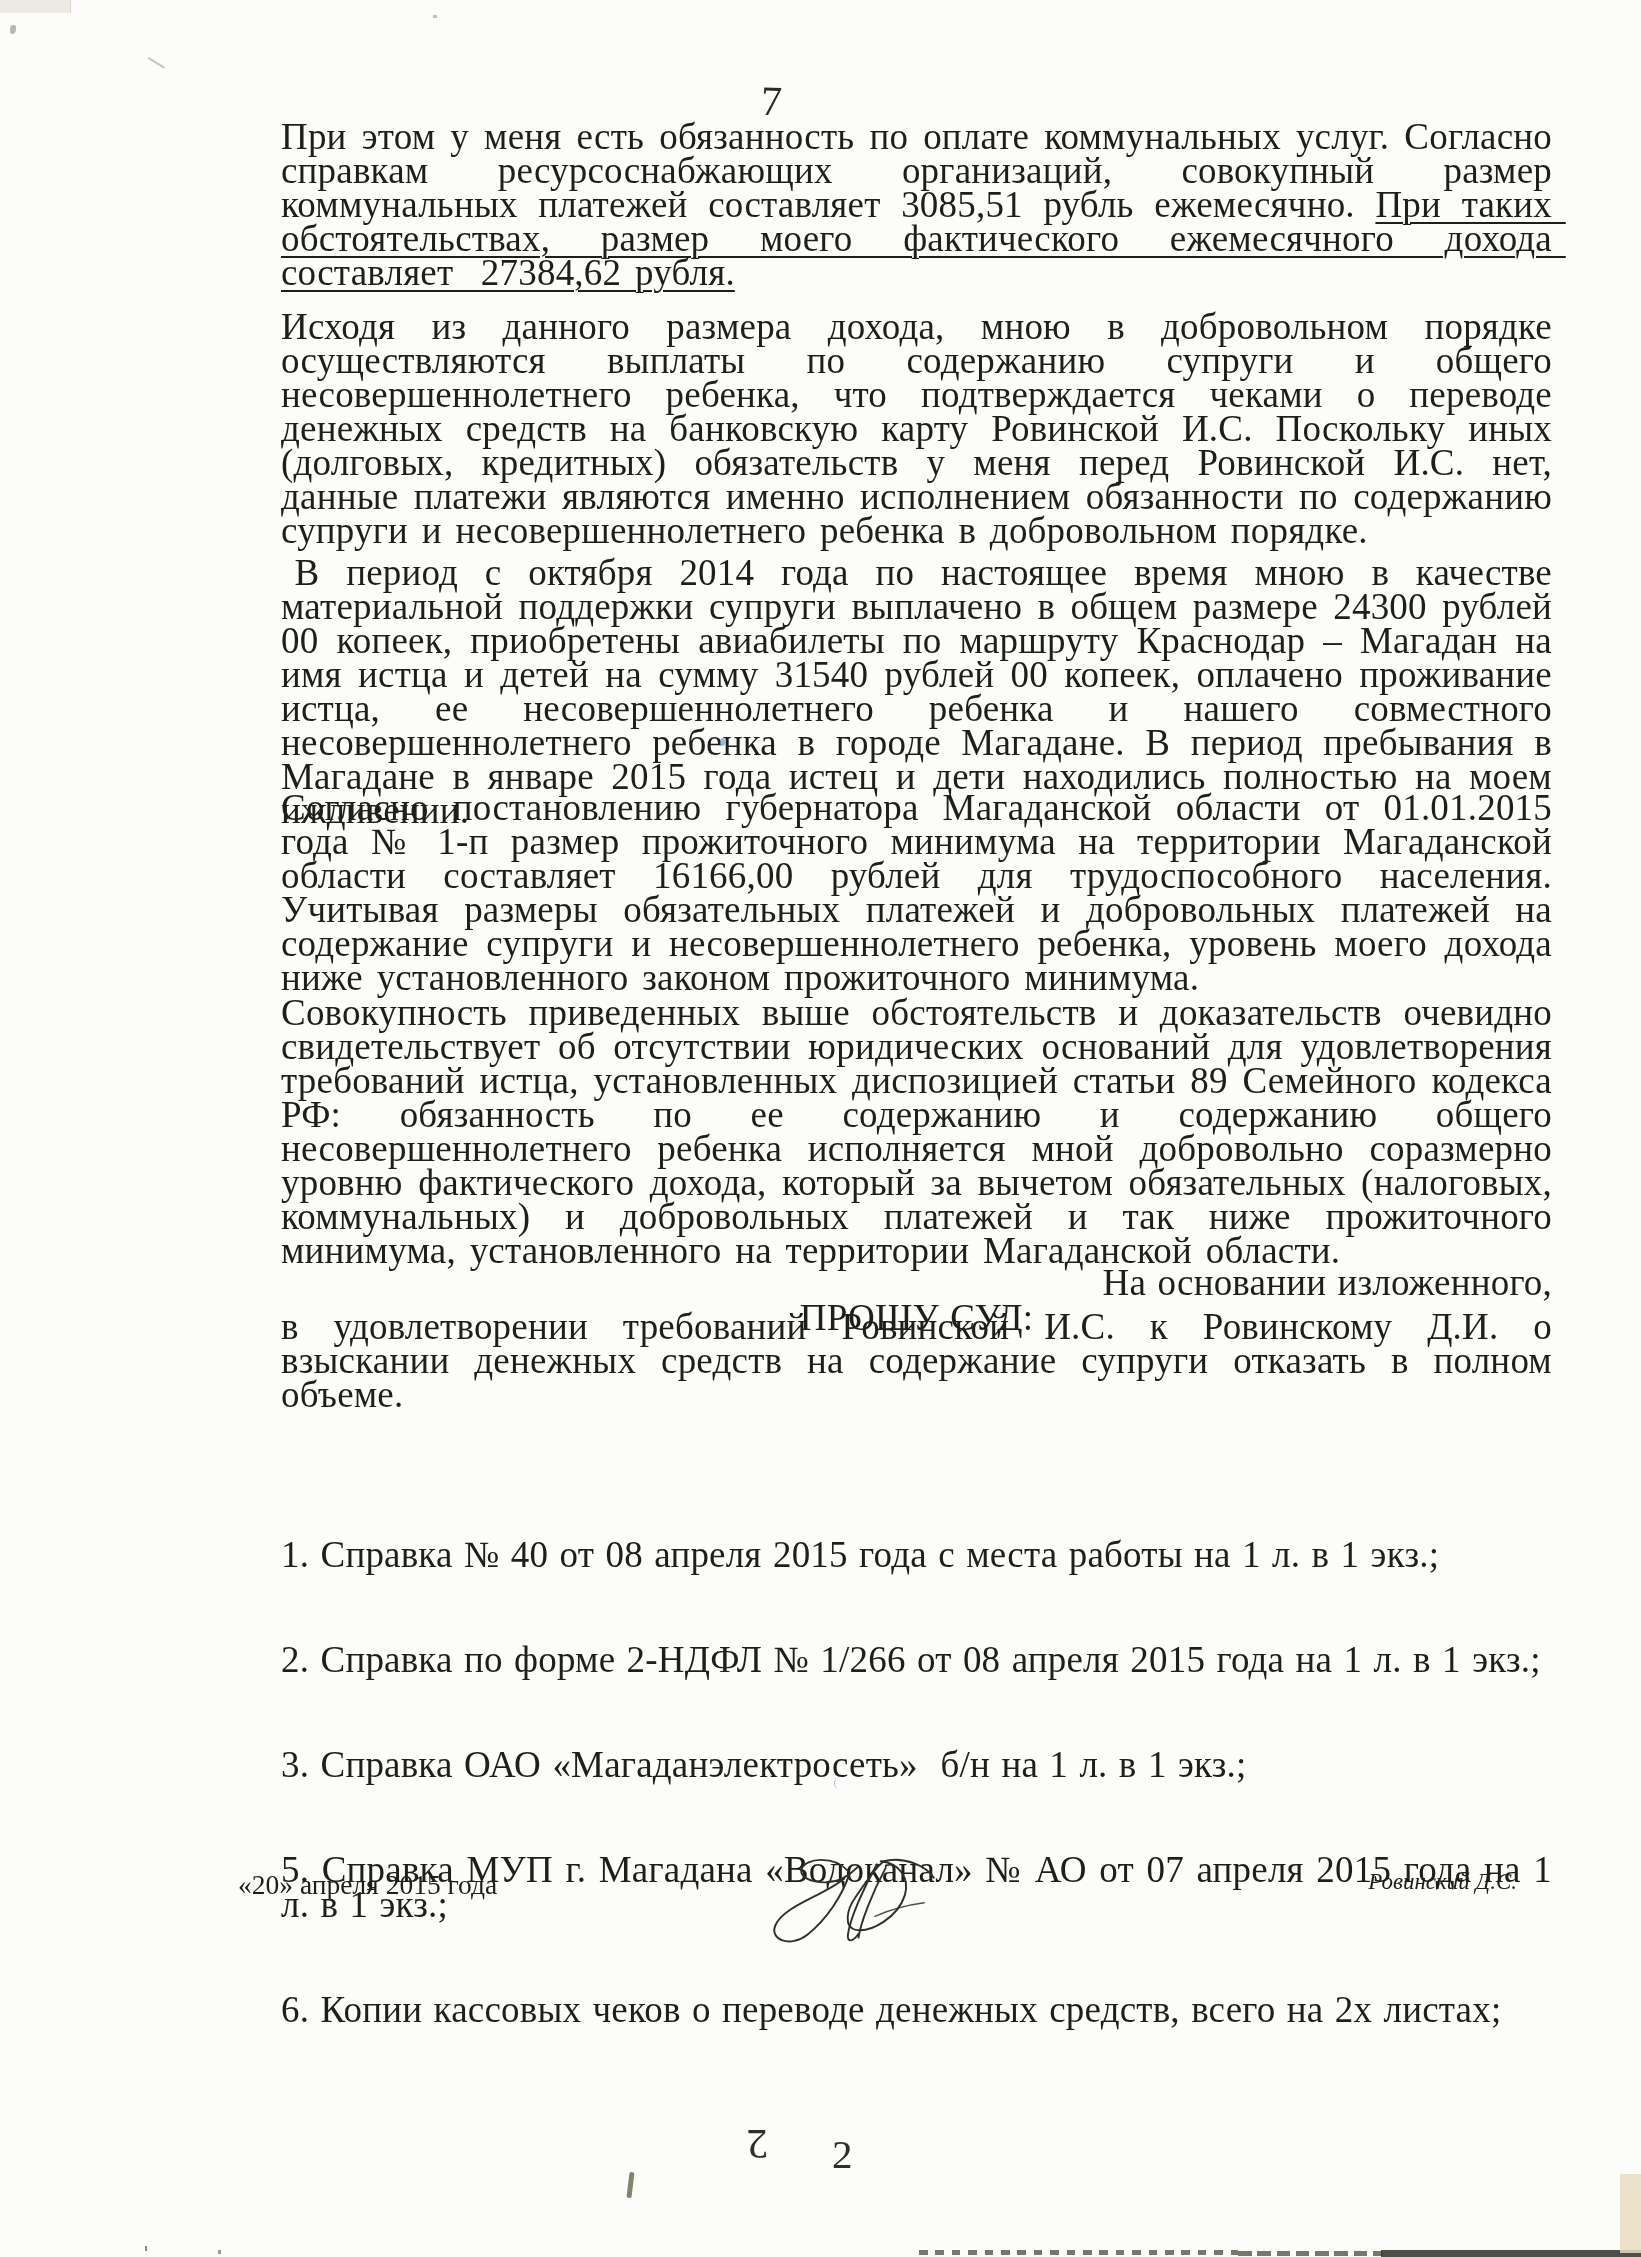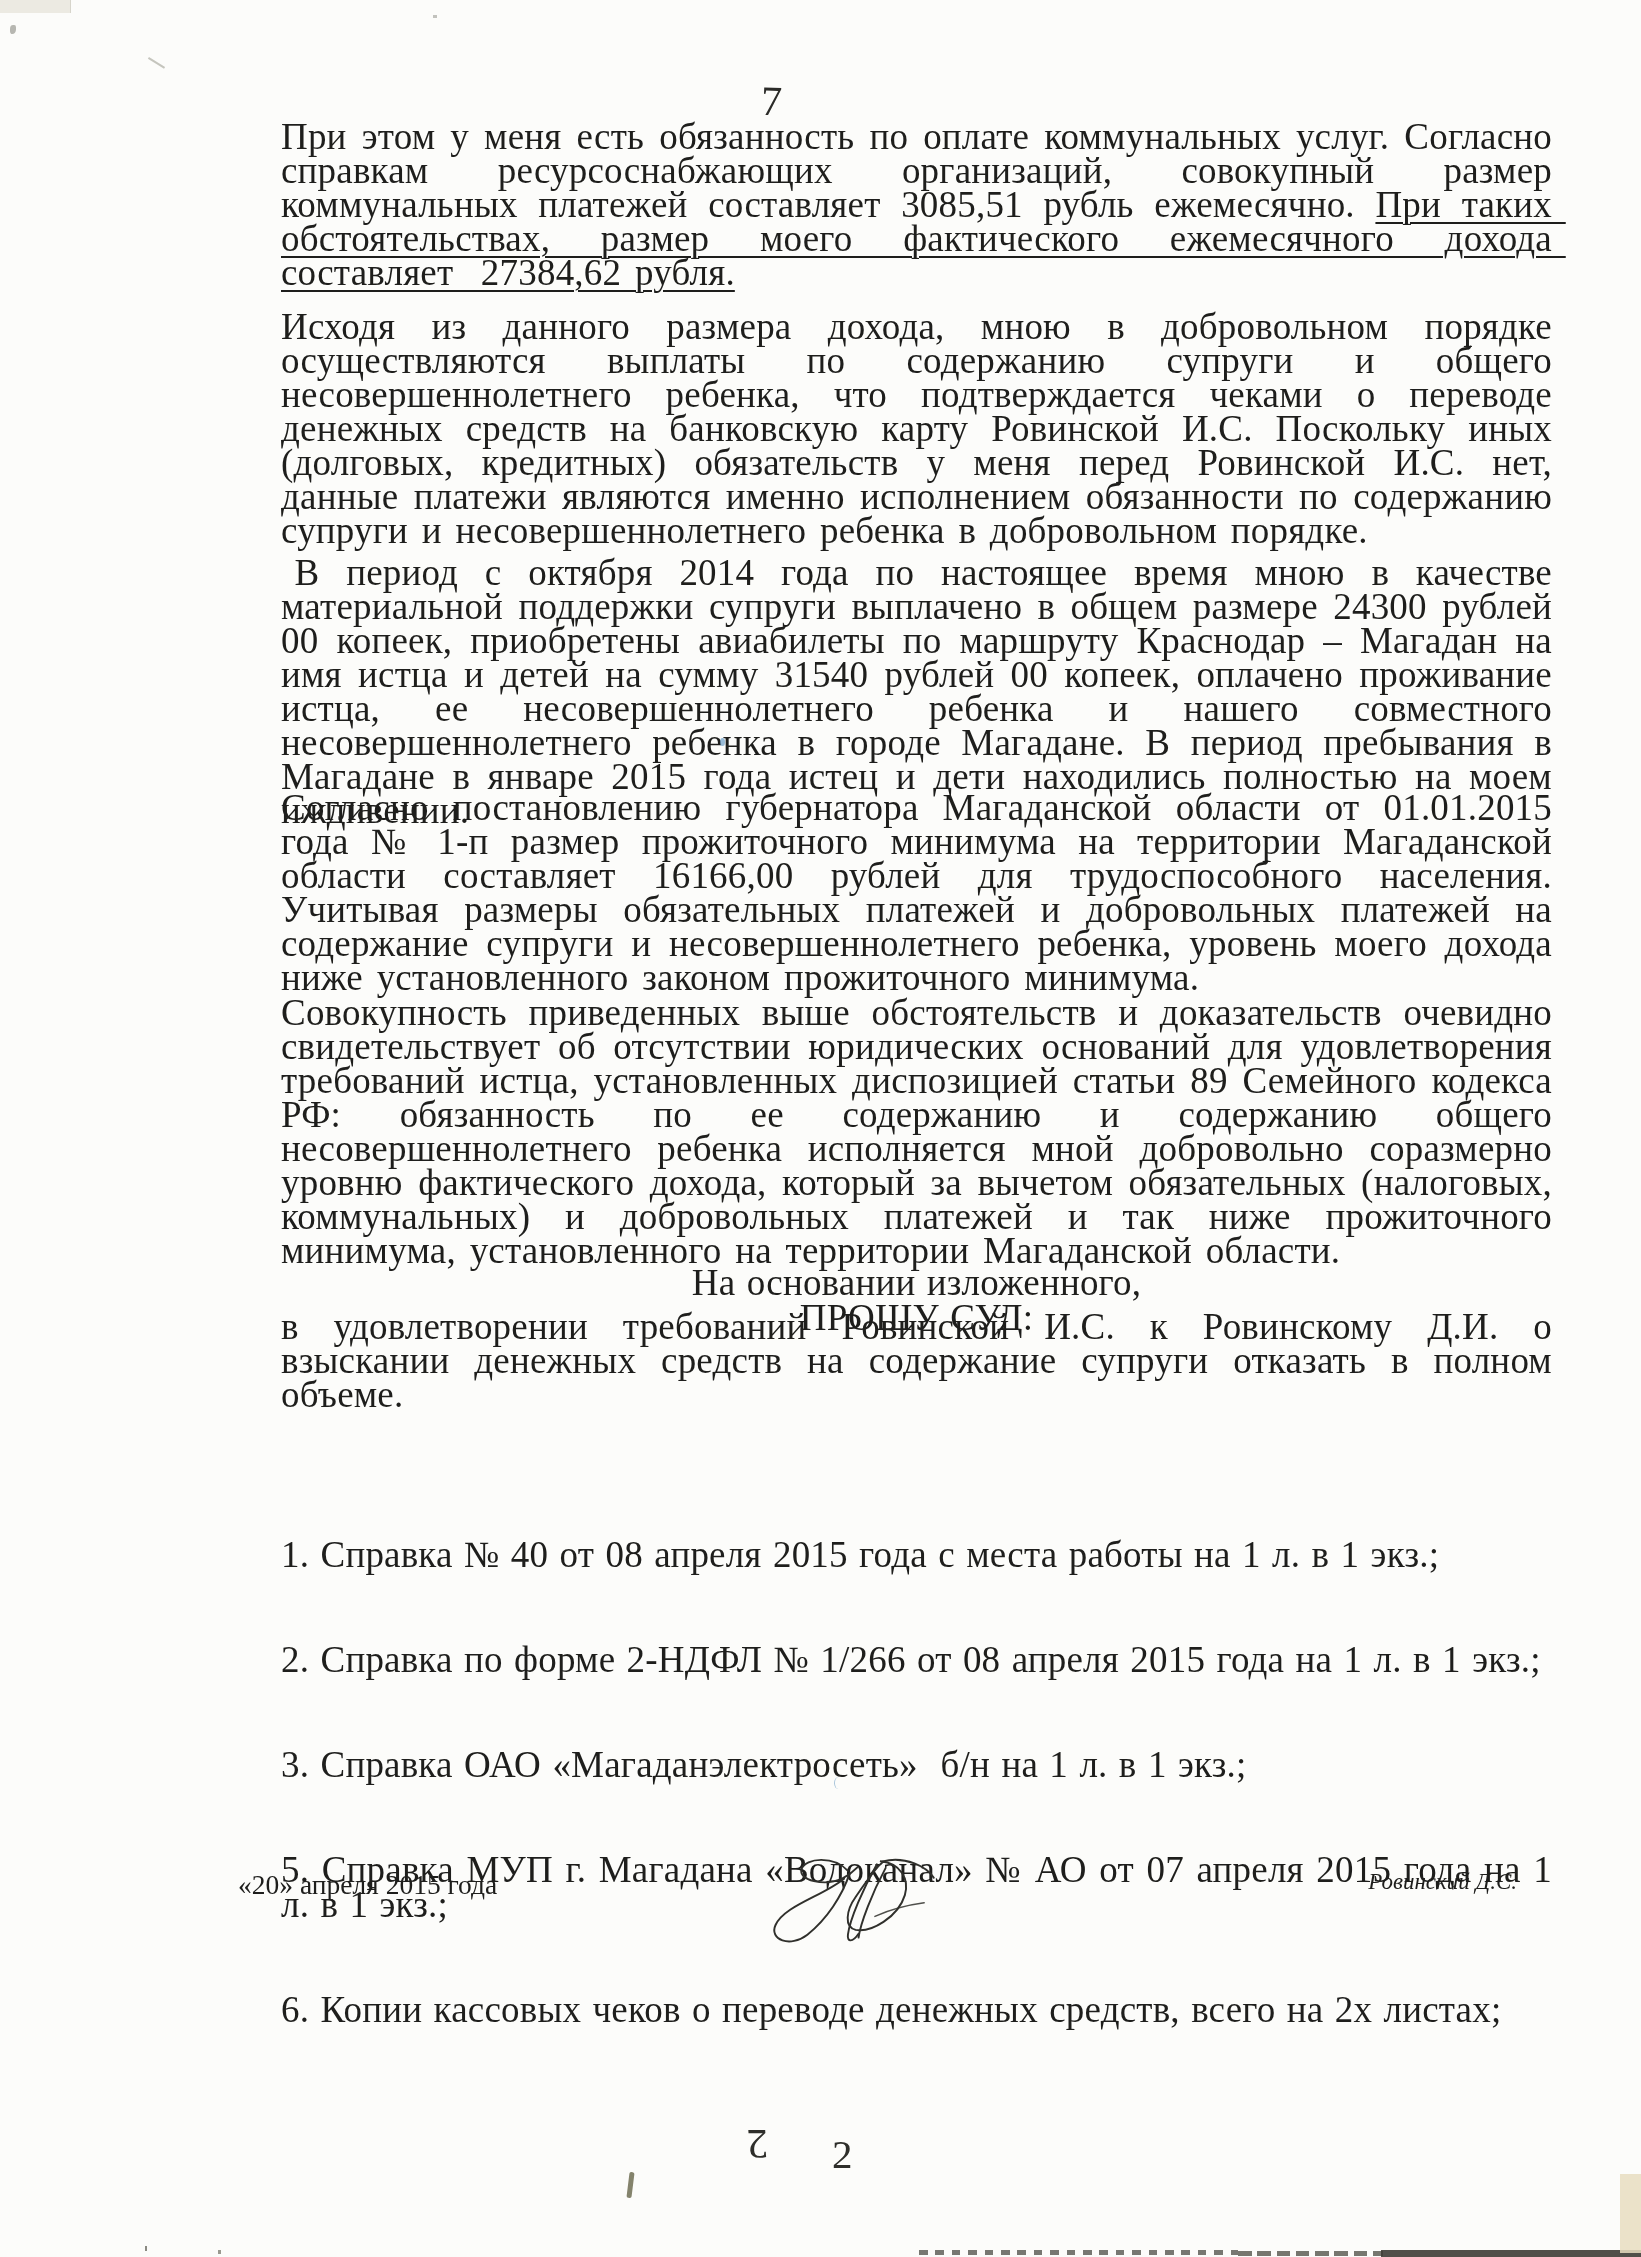--- a/index.html
+++ b/index.html
@@ -17,21 +17,21 @@
     font-size:37px;
     line-height:34px;
     text-align:justify;
     word-spacing:4.3px;
     letter-spacing:0.2px;
     white-space:pre-wrap;
     margin-left:42px;
   }
   .indent { text-indent:13.5px; }
   .center { text-align:center; word-spacing:1.9px; }
-  .left { text-align:center; word-spacing:1.9px; }
+  .left { text-align:right; word-spacing:1.9px; }
   .u {
     text-decoration:underline;
     text-decoration-thickness:1.5px;
     text-underline-offset:4.8px;
   }
   .attach { line-height:35px; word-spacing:1.9px; }
   .attach .item { text-align:justify; }
   .sig-date { position:absolute; left:238px; top:1869px; font-size:27.5px; }
   .sig-name { position:absolute; right:124px; top:1869px; font-size:23px;font-style:italic; }
   .signature { position:absolute; left:763px; top:1840px; }

